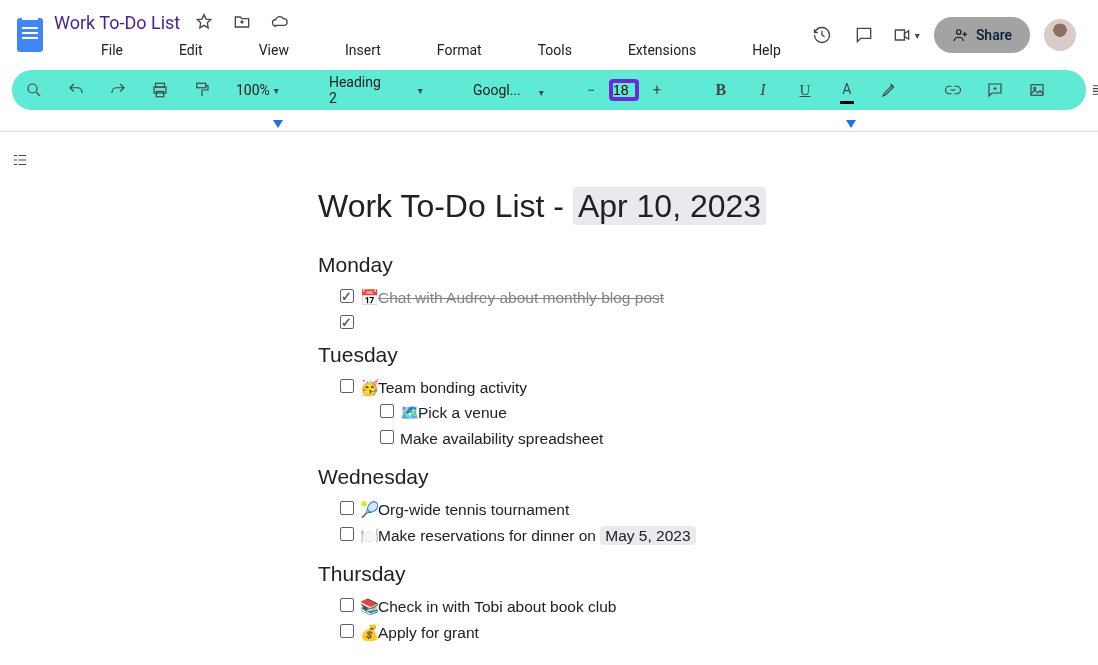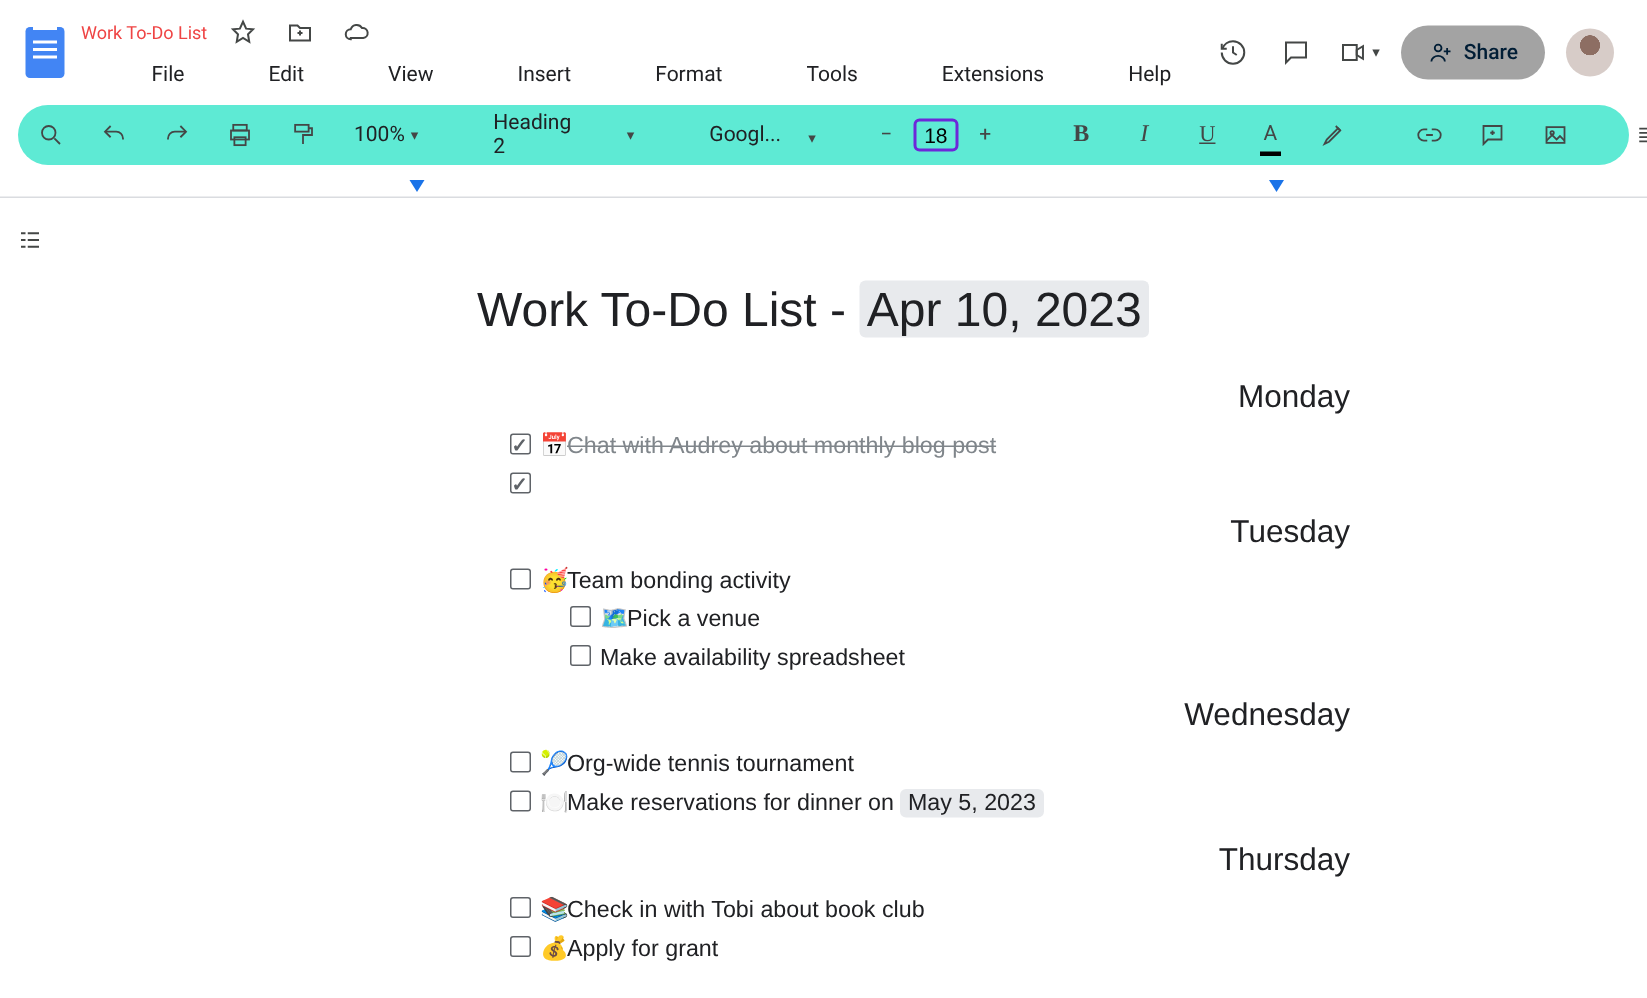--- a/index.html
+++ b/index.html
@@ -5,47 +5,47 @@
 * { margin: 0; padding: 0; box-sizing: border-box; }
 body { font-family: "Google Sans", Roboto, Arial, sans-serif; background: #fff; color: #202124; width: 1098px; height: 665px; overflow: hidden; }
 .header { display: flex; align-items: center; padding: 8px 12px 0 12px; gap: 6px; }
 .docs-logo { width: 36px; height: 36px; display: flex; align-items: center; justify-content: center; }
 .docs-logo-inner { width: 26px; height: 34px; background: #4285f4; border-radius: 3px; position: relative; }
 .docs-logo-inner::before,
 .docs-logo-inner::after { content:""; position:absolute; left:5px; right:5px; height:2px; background:#fff; }
 .docs-logo-inner::before { top:9px; box-shadow: 0 5px 0 #fff, 0 10px 0 #fff; }
 .title-block { display:flex; flex-direction:column; flex: 0 0 auto; }
 .title-row { display:flex; align-items:center; gap:10px; }
-.doc-title { font-size: 12px; color:#ef4444; }
+.doc-title { font-size: 18px; color:#4c1d95; }
 .icon-btn { display:inline-flex; align-items:center; justify-content:center; width:28px; height:28px; color:#5f6368; cursor:pointer; border-radius:4px; }
 .menus { display:flex; gap:2px; margin-top:2px; }
 .menu-item { font-size:14px; color:#202124; padding:4px 7px; cursor:pointer; border-radius:4px;margin-left:40px; }
 .header-spacer { flex:1; }
 .header-right { display:flex; align-items:center; gap:14px; padding-right:10px; }
 .share-btn { display:flex; align-items:center; gap:6px; background:#a3a3a3; color:#001d35; padding:9px 18px; border-radius:40px; font-size:14px; cursor:pointer; font-weight:500; }
 .avatar { width:32px; height:32px; border-radius:50%; background: radial-gradient(circle at 50% 35%, #8d6e63 0 25%, #d7ccc8 26% 100%); }
 .toolbar { margin: 8px 12px 0 12px; background:#5eead4; border-radius: 24px; padding: 4px 8px; display:flex; align-items:center; gap:14px; height:40px; }
 .tbtn { display:inline-flex; align-items:center; justify-content:center; min-width:28px; height:28px; color:#444746; cursor:pointer; border-radius:4px; padding:0 3px; font-size:14px; }
 .tsep { width:1px; height:20px; background: #c7c7c7; margin: 0 4px; }
 .zoom { display:flex; align-items:center; gap:4px; font-size:14px; color:#202124; padding:0 6px; cursor:pointer;}
 .styles-dd { display:flex; align-items:center; font-size:14px; padding:0 8px; gap:30px; cursor:pointer; min-width:110px; }
 .font-dd { display:flex; align-items:flex-end; font-size:14px; padding:0 6px; gap:18px; cursor:pointer; min-width:74px;}
 .font-size { display:flex; align-items:center; gap:4px;}
-.font-size input { width:30px; height:22px; text-align:center; border:2px solid #6d28d9; border-radius:4px; font-size:14px; background:transparent; }
+.font-size input { width:30px; height:22px; border:4px solid #6d28d9; border-radius:4px; font-size:14px; background:transparent; }
 .caret { font-size:10px; color:#444746; }
 .ruler { height:16px; border-bottom:1px solid #dadce0; position:relative; margin-top:6px; }
 .ruler .marker-left, .ruler .marker-right { position:absolute; top:4px; width:0; height:0; border-left:5px solid transparent; border-right:5px solid transparent; border-top:8px solid #1a73e8; }
 .ruler .marker-left { left:273px; }
 .ruler .marker-right { left:846px; }
 .page-area { display:flex; }
 .left-gutter { width:40px; padding-top:14px; display:flex; justify-content:center; }
 .doc { padding: 56px 0 0 278px; font-family: Arial, sans-serif; width: 860px; }
 .doc h1 { font-size: 32px; font-weight: 400; margin-bottom: 28px; }
 .chip { background:#e8eaed; border-radius:4px; padding:1px 5px; }
-.doc h2 { font-size: 21px; font-weight:400; margin: 14px 0 8px 0; color:#202124;text-align:right;}
+.doc h2 { font-size: 21px; font-weight:400; margin: 14px 0 8px 0; color:#202124;}
 .checklist { list-style:none; padding-left: 22px; }
 .checklist li { display:flex; align-items:flex-start; gap:6px; font-size:15.5px; line-height:1.65; color:#202124;}
 .checklist .sub { padding-left:40px; }
 .cb { width:14px; height:14px; border:1.5px solid #5f6368; border-radius:2px; margin-top:4px; flex-shrink:0; position:relative; background:#fff;}
 .cb.checked { }
 .cb.checked::after { content:"✓"; position:absolute; top:-4px; left:0px; font-size:13px; color:#5f6368; font-weight:bold;}
 .done { text-decoration: line-through; color:#80868b; }
 .emoji { display:inline-block; width:18px; text-align:center; }
 svg { width:18px; height:18px; }
 .toolbar svg { width:18px; height:18px; stroke:#444746; fill:none; stroke-width:1.6; }

